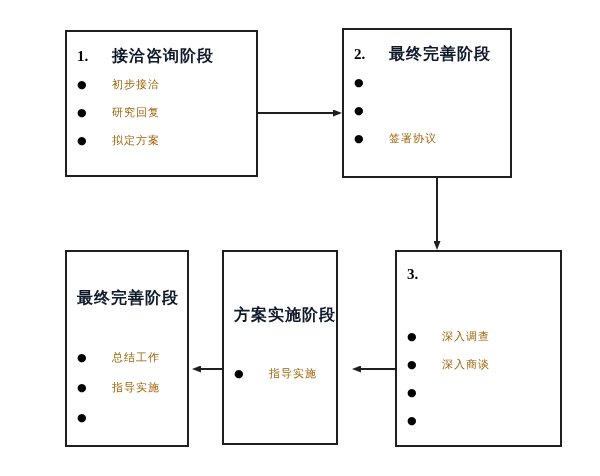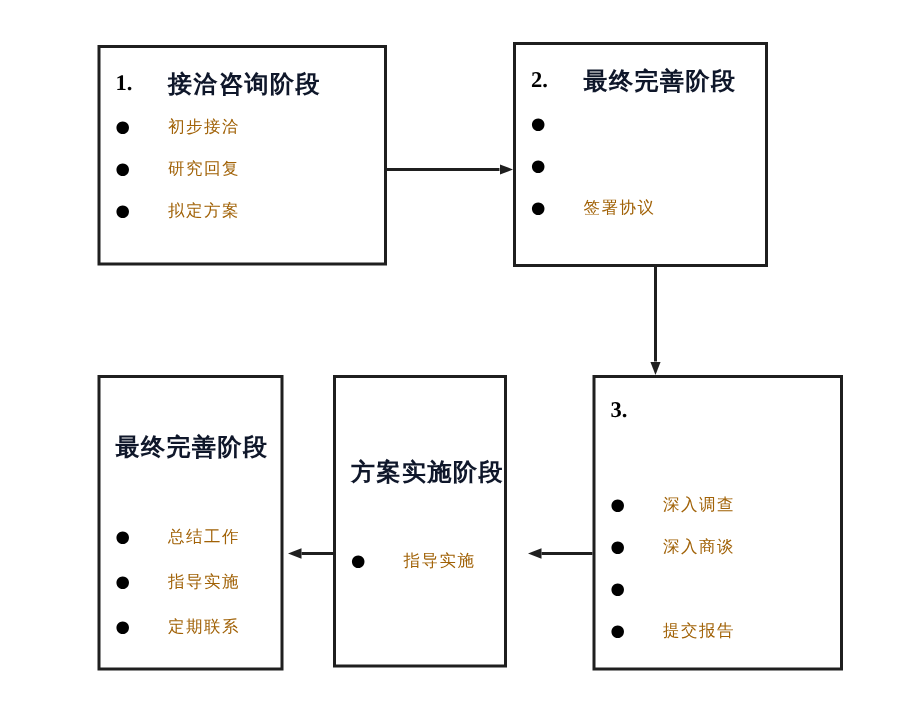--- a/index.html
+++ b/index.html
@@ -123,21 +123,20 @@
     </div>
     <div class="row item-row">
       <span class="bullet">●</span>
       <span class="item">深入商谈</span>
     </div>
     <div class="row item-row">
       <span class="bullet">●</span>
     </div>
     <div class="row item-row">
       <span class="bullet">●</span>
-      <span class="item">提交报告</span>
     </div>
   </div>
 
   <div class="box box4">
     <div class="row">
       <span class="title">方案实施阶段</span>
     </div>
     <div class="row item-row gap-before">
       <span class="bullet">●</span>
       <span class="item">指导实施</span>
@@ -151,21 +150,20 @@
     <div class="row item-row gap-before">
       <span class="bullet">●</span>
       <span class="item">总结工作</span>
     </div>
     <div class="row item-row">
       <span class="bullet">●</span>
       <span class="item">指导实施</span>
     </div>
     <div class="row item-row">
       <span class="bullet">●</span>
-      <span class="item">定期联系</span>
     </div>
   </div>
 
   <svg class="arrow-layer" width="600" height="476" viewBox="0 0 600 476">
     <defs>
       <marker id="arrowhead" markerWidth="9" markerHeight="7" refX="0" refY="3.5" orient="auto" markerUnits="userSpaceOnUse">
         <path d="M0,0 L9,3.5 L0,7 Z" fill="#1f1f1f"></path>
       </marker>
     </defs>
     <line x1="258" y1="113" x2="333" y2="113" stroke="#1f1f1f" stroke-width="2" marker-end="url(#arrowhead)"></line>

